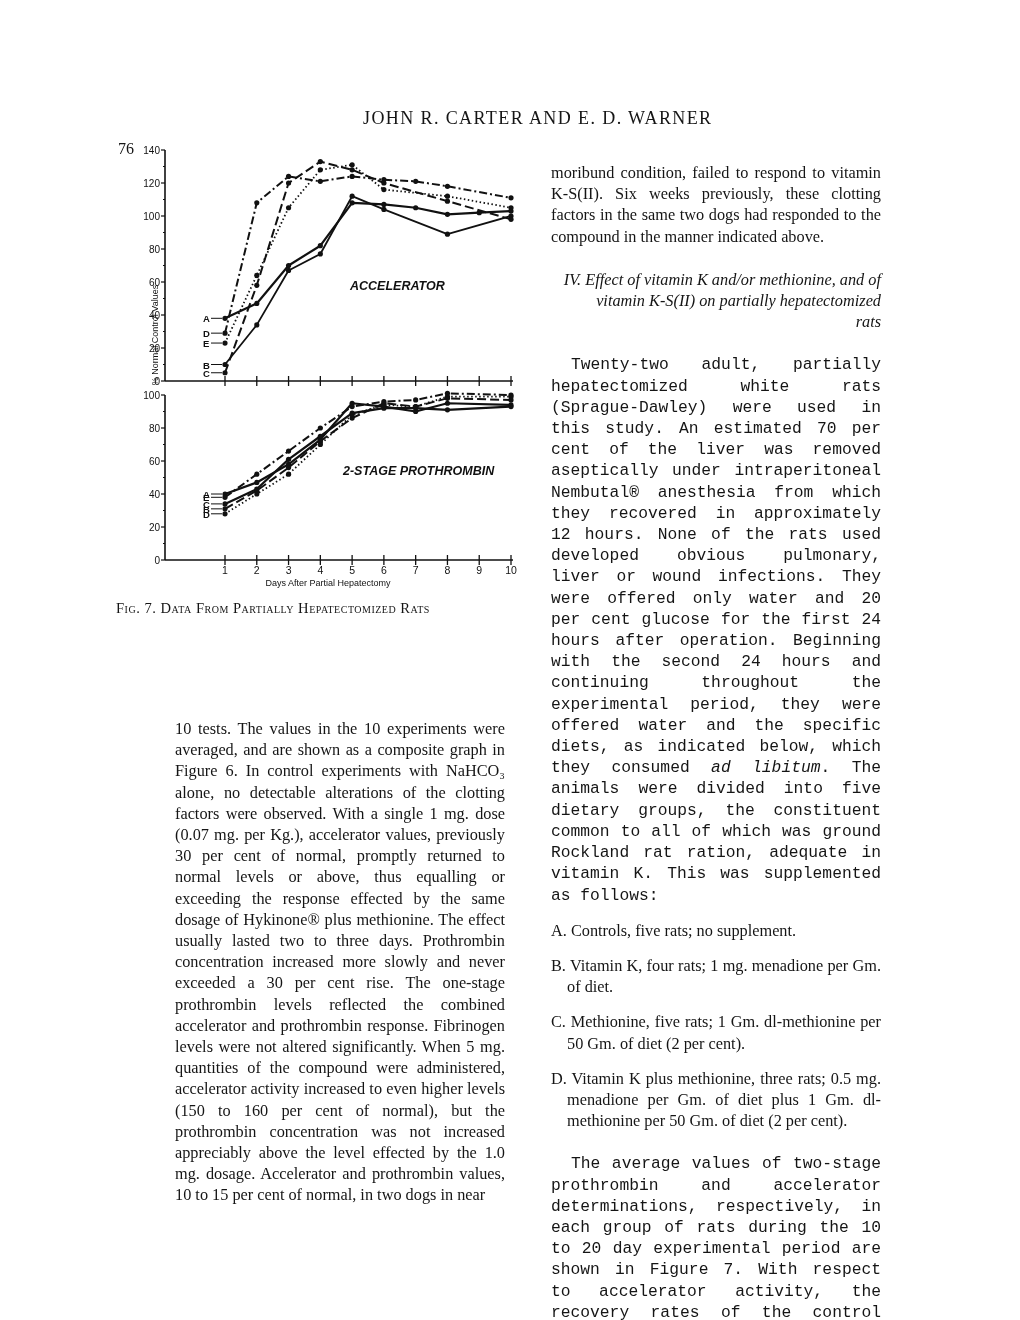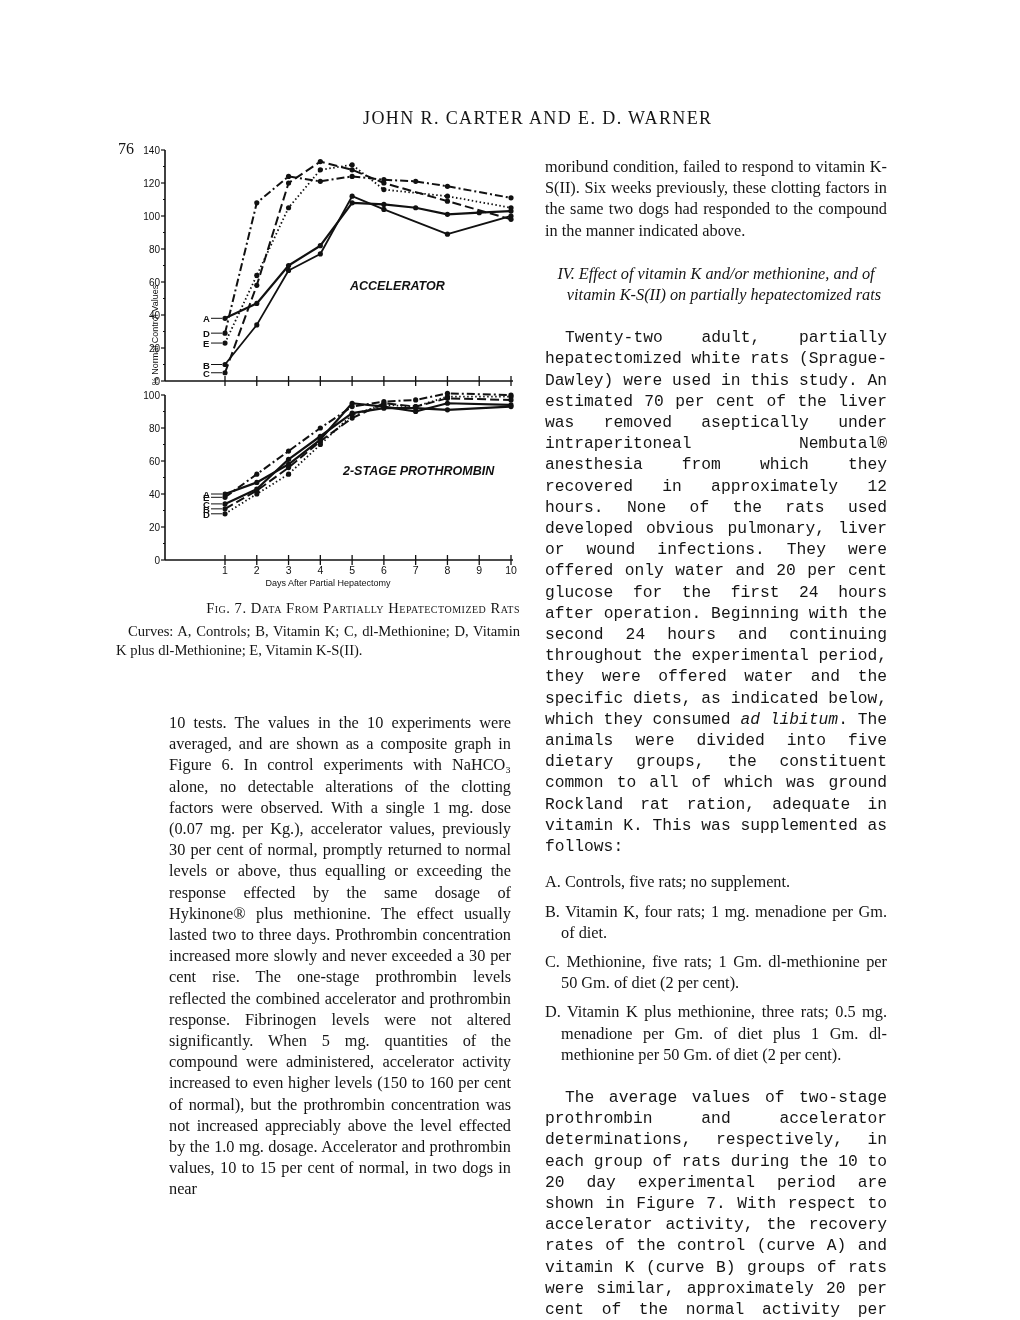--- a/index.html
+++ b/index.html
@@ -2,29 +2,29 @@
 <html><head>
 <meta charset="utf-8">
 <style>
   html, body { margin: 0; padding: 0; background: #ffffff; }
   body { width: 1020px; height: 1320px; position: relative; overflow: hidden;
          font-family: "Liberation Serif", "DejaVu Serif", serif; color: #151515; }
   .abs { position: absolute; }
   .header-num { left: 118px; top: 104px; font-size: 16px; margin-top: 36px; }
   .header-authors { left: 363px; top: 108px; font-size: 18px; letter-spacing: 1.4px; }
   .col { position: absolute; font-size: 16.3px; line-height: 21.2px; text-align: justify; }
-  .col p { margin: 8px; }
+  .col p { margin: 14px; }
   .col-left { left: 161px; top: 704px; width: 358px; font-family: Liberation Serif, serif; }
   .col-right { left: 537px; top: 148px; width: 358px; }
   .indent { text-indent: 20px; font-family: Liberation Mono, monospace; }
-  .section-head { font-style: italic; margin-top: 22px !important; padding-left: 16px; text-indent: -16px; text-align: center; }
+  .section-head { font-style: italic; margin-top: 22px !important; padding-left: 16px; text-indent: -16px; text-align: right; }
   .list { margin-top: 14px; }
   .list-item { padding-left: 16px; text-indent: -16px; }
   .caption { position: absolute; left: 116px; top: 599px; width: 404px; font-size: 14.6px; line-height: 19px; }
-  .cap-title { text-align: right; font-variant: small-caps; letter-spacing: 0.5px; }
+  .cap-title { text-align: left; font-variant: small-caps; letter-spacing: 0.5px; }
   .cap-curves { text-align: justify; text-indent: 12px; }
   svg text { font-family: "Liberation Sans", "DejaVu Sans", sans-serif; }
 </style>
 </head>
 <body>
 
 <div class="abs header-num">76</div>
 <div class="abs header-authors">JOHN R. CARTER AND E. D. WARNER</div>
 
 <svg class="abs" style="left:140px; top:140px;" width="390" height="455" viewBox="140 140 390 455">
@@ -229,21 +229,20 @@
       <text x="511" y="574" font-size="10.5" text-anchor="middle" fill="#111">10</text>
       <text x="328" y="586" font-size="9" text-anchor="middle" fill="#111">Days After Partial Hepatectomy</text>
       <text x="0" y="0" font-size="9" text-anchor="middle" fill="#111" transform="translate(158,335) rotate(-90)">% Normal Control Values</text>
     </g>
 </svg>
 
 <div class="caption">
   <div class="cap-title">
     <div>Fig. 7.  Data From Partially Hepatectomized Rats</div>
   </div>
-  <div class="cap-curves" style="margin-top:4px;">Curves: A, Controls; B, Vitamin K; C, dl-Methionine; D, Vitamin K plus dl-Methionine; E, Vitamin K-S(II).</div>
 </div>
 
 <div class="col col-left">
   <p>10 tests. The values in the 10 experiments were averaged, and are shown as a composite graph in Figure 6. In control experiments with NaHCO₃ alone, no detectable alterations of the clotting factors were observed. With a single 1 mg. dose (0.07 mg. per Kg.), accelerator values, previously 30 per cent of normal, promptly returned to normal levels or above, thus equalling or exceeding the response effected by the same dosage of Hykinone® plus methionine. The effect usually lasted two to three days. Prothrombin concentration increased more slowly and never exceeded a 30 per cent rise. The one-stage prothrombin levels reflected the combined accelerator and prothrombin response. Fibrinogen levels were not altered significantly. When 5 mg. quantities of the compound were administered, accelerator activity increased to even higher levels (150 to 160 per cent of normal), but the prothrombin concentration was not increased appreciably above the level effected by the 1.0 mg. dosage. Accelerator and prothrombin values, 10 to 15 per cent of normal, in two dogs in near</p>
 </div>
 
 <div class="col col-right">
   <p>moribund condition, failed to respond to vitamin K-S(II). Six weeks previously, these clotting factors in the same two dogs had responded to the compound in the manner indicated above.</p>
   <p class="section-head">IV. Effect of vitamin K and/or methionine, and of vitamin K-S(II) on partially hepatectomized rats</p>
   <p class="indent" style="margin-top:22px;"><span>Twenty-two adult, partially hepatectomized white rats (Sprague-Dawley) were used in this study. An estimated 70 per cent of the liver was removed aseptically under intraperitoneal Nembutal® anesthesia from which they recovered in approximately 12 hours. None of the rats used developed obvious pulmonary, liver or wound infections. They were offered only water and 20 per cent glucose for the first 24 hours after operation. Beginning with the second 24 hours and continuing throughout the experimental period, they were offered water and the specific diets, as indicated below, which they consumed </span><i>ad libitum</i><span>. The animals were divided into five dietary groups, the constituent common to all of which was ground Rockland rat ration, adequate in vitamin K. This was supplemented as follows:</span></p>

